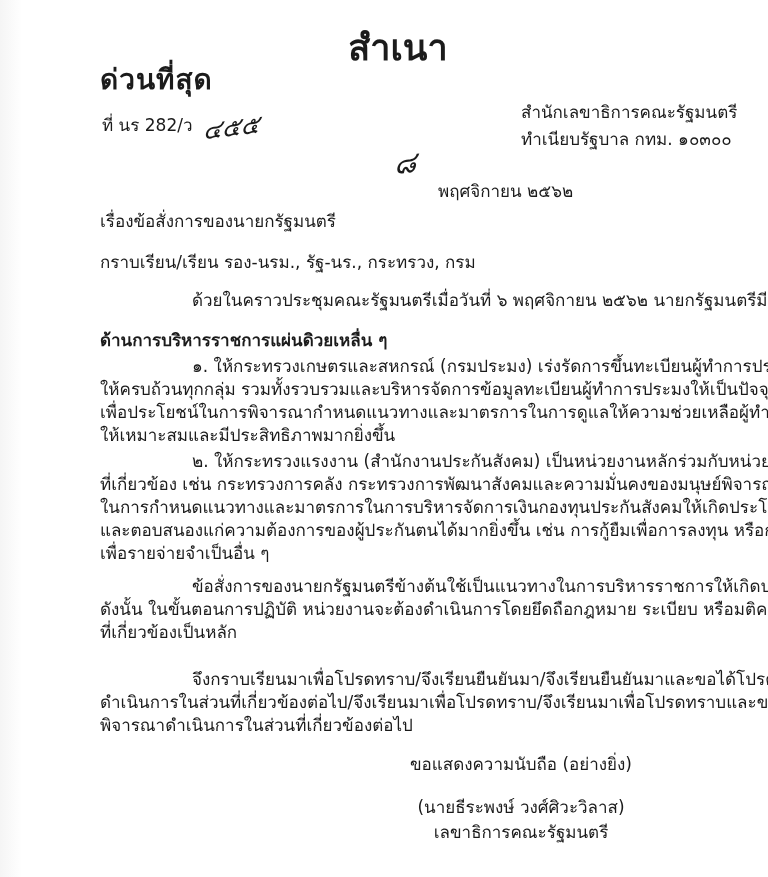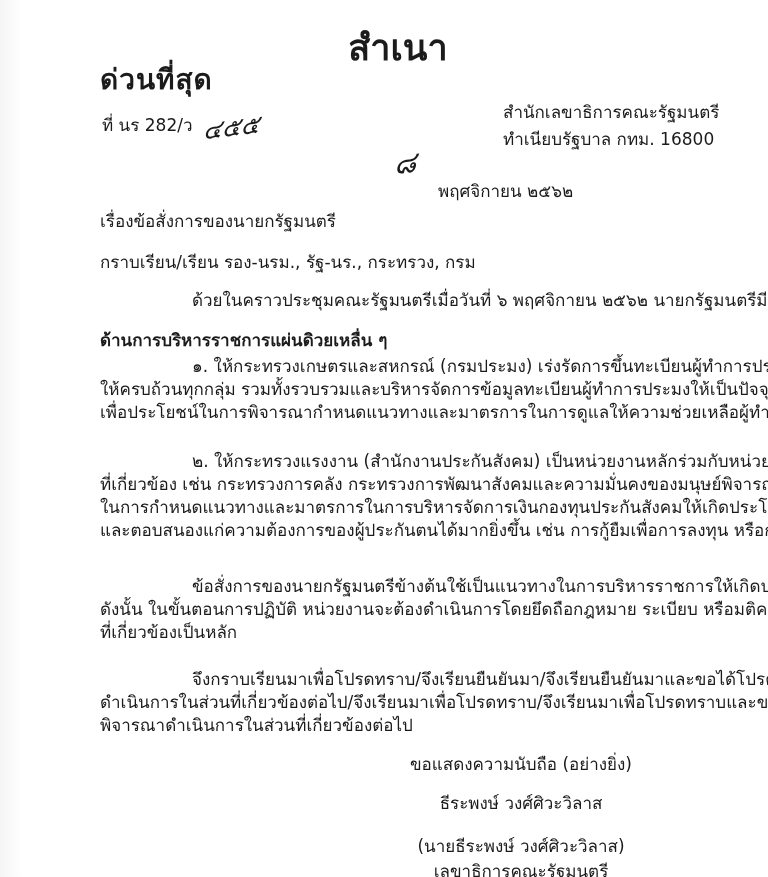--- a/index.html
+++ b/index.html
@@ -26,21 +26,21 @@
     font-size: 28px; font-weight: bold; line-height: 56px;
     letter-spacing: 1px;
   }
   .ref-line { left: 102px; top: 114px; font-size: 17px; }
   .hand {
     display: inline-block;
     font-style: italic;
     transform: rotate(-7deg) skewX(-8deg);
   }
   .hand-ref { font-size: 25px; margin-left: 10px; vertical-align: -5px; }
-  .sender { left: 503px; top: 99px; line-height: 27px; }
+  .sender { left: 521px; top: 99px; line-height: 27px; }
   .hand-day { left: 394px; top: 152px; font-size: 29px; }
   .date-month { left: 438px; top: 168px; margin-top: 12px; }
   .subject-line { left: 100px; top: 210px; }
   .subject-label { }
   .salutation { left: 100px; top: 251px; }
   .block { left: 100px; width: 616px; }
   .b-intro   { top: 289px; }
   .b-heading { top: 329px; font-weight: bold; }
   .b-item1   { top: 355px; }
   .b-item2   { top: 450px; }
@@ -65,21 +65,21 @@
   <div class="copy-title">สำเนา</div>
 
   <div class="abs urgent">ด่วนที่สุด</div>
 
   <div class="abs ref-line">
     <span>ที่ นร 282/ว</span><span class="hand hand-ref">๔๕๕</span>
   </div>
 
   <div class="abs sender">
     <div class="line">สำนักเลขาธิการคณะรัฐมนตรี</div>
-    <div class="line">ทำเนียบรัฐบาล กทม. 16800</div>
+    <div class="line">ทำเนียบรัฐบาล กทม. ๑๐๓๐๐</div>
   </div>
 
   <div class="abs hand hand-day">๘</div>
   <div class="abs date-month">พฤศจิกายน ๒๕๖๒</div>
 
   <div class="abs subject-line">
     <span class="subject-label">เรื่อง</span><span>ข้อสั่งการของนายกรัฐมนตรี</span>
   </div>
 
   <div class="abs salutation">กราบเรียน/เรียน  รอง-นรม., รัฐ-นร., กระทรวง, กรม</div>
@@ -89,41 +89,42 @@
   </div>
 
   <div class="abs block b-heading">
     <div class="line">ด้านการบริหารราชการแผ่นดิวยเหลื่น ๆ</div>
   </div>
 
   <div class="abs block b-item1">
     <div class="line indent">๑. ให้กระทรวงเกษตรและสหกรณ์ (กรมประมง) เร่งรัดการขึ้นทะเบียนผู้ทำการประมง</div>
     <div class="line">ให้ครบถ้วนทุกกลุ่ม รวมทั้งรวบรวมและบริหารจัดการข้อมูลทะเบียนผู้ทำการประมงให้เป็นปัจจุบัน</div>
     <div class="line">เพื่อประโยชน์ในการพิจารณากำหนดแนวทางและมาตรการในการดูแลให้ความช่วยเหลือผู้ทำการประมง</div>
+    <div class="line">ให้เหมาะสมและมีประสิทธิภาพมากยิ่งขึ้น</div>
   </div>
 
   <div class="abs block b-item2">
     <div class="line indent">๒. ให้กระทรวงแรงงาน (สำนักงานประกันสังคม) เป็นหน่วยงานหลักร่วมกับหน่วยงาน</div>
     <div class="line">ที่เกี่ยวข้อง เช่น กระทรวงการคลัง กระทรวงการพัฒนาสังคมและความมั่นคงของมนุษย์พิจารณาความเป็นไปได้</div>
     <div class="line">ในการกำหนดแนวทางและมาตรการในการบริหารจัดการเงินกองทุนประกันสังคมให้เกิดประโยชน์</div>
     <div class="line">และตอบสนองแก่ความต้องการของผู้ประกันตนได้มากยิ่งขึ้น เช่น การกู้ยืมเพื่อการลงทุน หรือการกู้ยืม</div>
+    <div class="line">เพื่อรายจ่ายจำเป็นอื่น ๆ</div>
   </div>
 
   <div class="abs block b-para2">
     <div class="line indent">ข้อสั่งการของนายกรัฐมนตรีข้างต้นใช้เป็นแนวทางในการบริหารราชการให้เกิดประสิทธิภาพ</div>
     <div class="line">ดังนั้น ในขั้นตอนการปฏิบัติ หน่วยงานจะต้องดำเนินการโดยยึดถือกฎหมาย ระเบียบ หรือมติคณะรัฐมนตรี</div>
     <div class="line">ที่เกี่ยวข้องเป็นหลัก</div>
   </div>
 
   <div class="abs block b-close">
     <div class="line indent">จึงกราบเรียนมาเพื่อโปรดทราบ/จึงเรียนยืนยันมา/จึงเรียนยืนยันมาและขอได้โปรดพิจารณา</div>
     <div class="line">ดำเนินการในส่วนที่เกี่ยวข้องต่อไป/จึงเรียนมาเพื่อโปรดทราบ/จึงเรียนมาเพื่อโปรดทราบและขอได้โปรด</div>
     <div class="line">พิจารณาดำเนินการในส่วนที่เกี่ยวข้องต่อไป</div>
   </div>
 
   <div class="sig">
     <div class="line">ขอแสดงความนับถือ (อย่างยิ่ง)</div>
-    <div class="line sig-name">ธีระพงษ์  วงศ์ศิวะวิลาส</div>
     <div class="line sig-paren">(นายธีระพงษ์  วงศ์ศิวะวิลาส)</div>
     <div class="line sig-title">เลขาธิการคณะรัฐมนตรี</div>
   </div>
 
 </div>
 
 </body></html>

